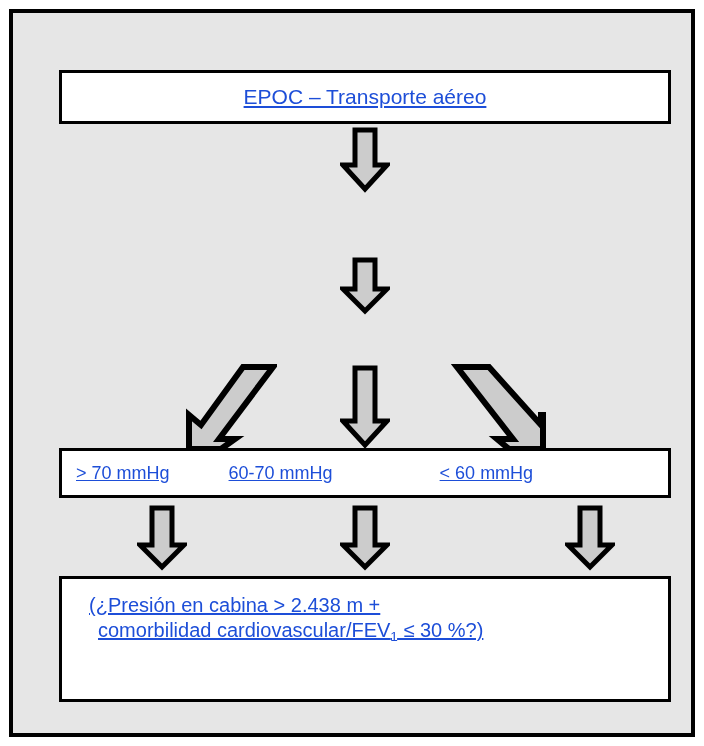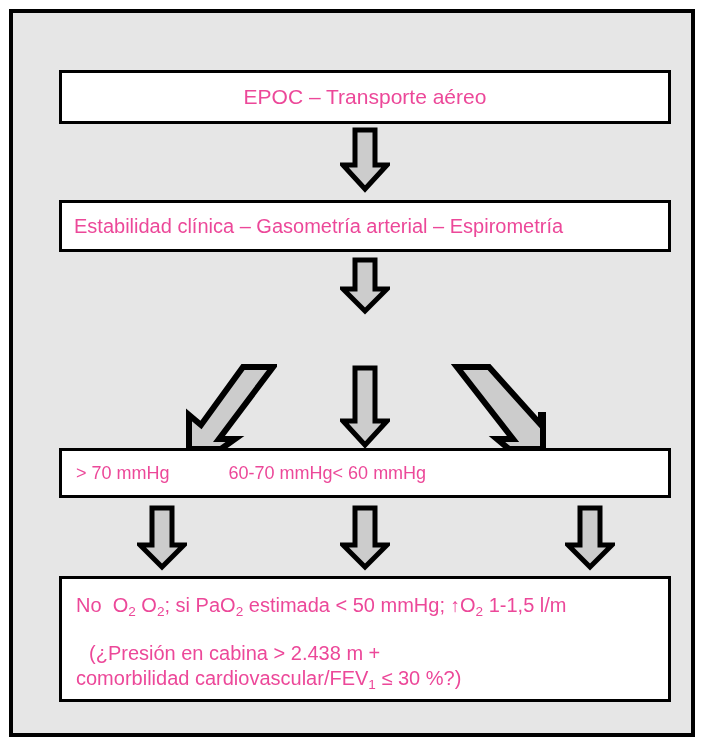--- a/index.html
+++ b/index.html
@@ -31,23 +31,24 @@
     border: 4px solid #000000;
     background: #e6e6e6;
   }
 
   
   .node {
     position: absolute;
     box-sizing: border-box;
     background: #ffffff;
     border: 3px solid #000000;
-    color: #ec4899;
+    color: #1d4ed8;
     font-size: 21px;
     line-height: 1.25;
+    text-decoration: underline;
   }
   .node .txt {
     display: block;
     white-space: pre;
   }
 
   .node.center {
     display: flex;
     align-items: center;
     justify-content: center;
@@ -61,31 +62,31 @@
   #node-pao2       { left: 46px;  top: 299px; width: 612px; height: 50px; }
 
   
   #node-ranges {
     left: 46px; top: 435px; width: 612px; height: 50px;
     display: flex; align-items: center;
   }
   #node-ranges .cell { font-size: 18px; white-space: pre; }
   #node-ranges .cell-1 { margin-left: 14px; }
   #node-ranges .cell-2 { margin-left: 59px; }
-  #node-ranges .cell-3 { }
+  #node-ranges .cell-3 { margin-left: 107px; }
 
   
   #node-advice {
     left: 46px; top: 563px; width: 612px; height: 126px;
     padding: 14px 0 0 14px;
     font-size: 20px;
   }
   #node-advice .line1 { margin-bottom: 20px; white-space: pre; }
   #node-advice .line2 { white-space: pre; margin-left: 13px; }
-  #node-advice .line3 { white-space: pre; }
+  #node-advice .line3 { white-space: pre; margin-left: 22px; }
 
   sub { font-size: 0.68em; vertical-align: -0.28em; }
   .arrow-up-glyph { font-size: 0.95em; }
 
   
   .blockarrow {
     position: absolute;
   }
   .blockarrow svg { display: block; }
   .blockarrow polygon {
@@ -115,23 +116,20 @@
     <div class="node center" id="node-title">
       <span class="txt">EPOC – Transporte aéreo</span>
     </div>
 
     <div class="blockarrow" id="arrow-title-stability">
       <svg width="50" height="66" viewBox="0 0 50 66">
         <polygon points="15,3 35,3 35,38 47,38 25,62 3,38 15,38"></polygon>
       </svg>
     </div>
 
-    <div class="node" id="node-stability">
-      <span class="txt">Estabilidad clínica – Gasometría arterial – Espirometría</span>
-    </div>
 
     <div class="blockarrow" id="arrow-stability-pao2">
       <svg width="50" height="58" viewBox="0 0 50 58">
         <polygon points="15,3 35,3 35,32 47,32 25,54 3,32 15,32"></polygon>
       </svg>
     </div>
 
 
     <div class="blockarrow diag" id="arrow-diag-left">
       <svg width="96" height="90" viewBox="0 0 96 90">
@@ -167,19 +165,18 @@
         <polygon points="15,3 35,3 35,40 47,40 25,62 3,40 15,40"></polygon>
       </svg>
     </div>
     <div class="blockarrow" id="arrow-range3-advice">
       <svg width="50" height="66" viewBox="0 0 50 66">
         <polygon points="15,3 35,3 35,40 47,40 25,62 3,40 15,40"></polygon>
       </svg>
     </div>
 
     <div class="node" id="node-advice">
-      <div class="line1"><span>No  O</span><sub>2</sub><span> O</span><sub>2</sub><span>; si PaO</span><sub>2</sub><span> estimada &lt; 50 mmHg; </span><span class="arrow-up-glyph">↑</span><span>O</span><sub>2</sub><span> 1-1,5 l/m</span></div>
       <div class="line2">(¿Presión en cabina &gt; 2.438 m +</div>
       <div class="line3"><span>comorbilidad cardiovascular/FEV</span><sub>1</sub><span> ≤ 30 %?)</span></div>
     </div>
 
   </div>
 </div>
 
 </body></html>

